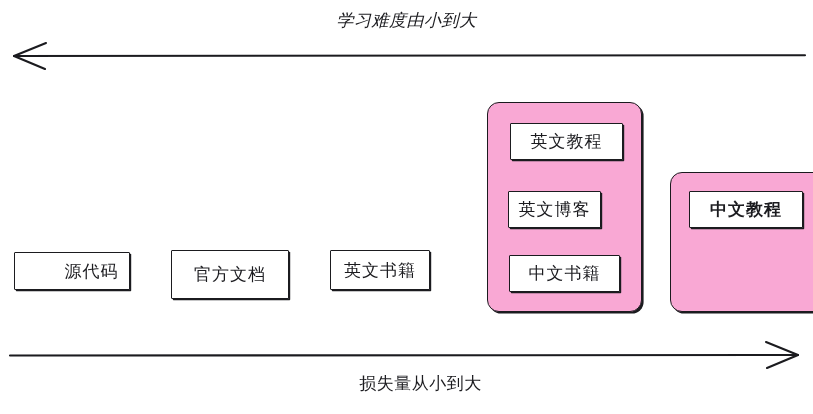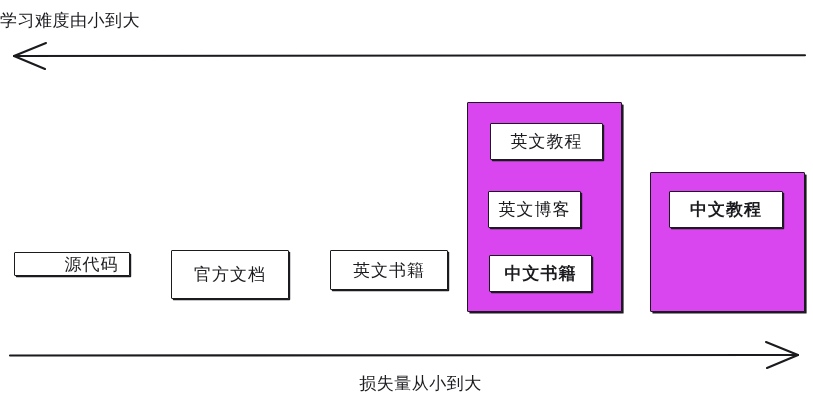--- a/index.html
+++ b/index.html
@@ -16,21 +16,21 @@
     font-family: "DejaVu Sans", "Liberation Sans", sans-serif;
   }
   .axis-label {
     position: absolute;
     font-size: 17px;
     color: #1b1b1f;
     letter-spacing: 0.5px;
     white-space: nowrap;
     line-height: 1;
   }
-  #top-label { left: 0; right: 0; top: 12px; text-align: left; }
+  #top-label { left: 0; right: 0; top: 12px; text-align: center; font-style: italic; }
   #bottom-label { left: 0; right: 0; top: 375px; text-align: center; margin-left: 28px; }
 
   .arrow-svg {
     position: absolute;
     left: 0;
     overflow: visible;
   }
   #top-arrow { top: 36px; }
   #bottom-arrow { top: 338px; }
 
@@ -45,23 +45,24 @@
     font-size: 17px;
     color: #1b1b1f;
     letter-spacing: 1px;
     border-radius: 1px;
     box-shadow: 1.5px 1.5px 0 -0.3px #1b1b1f;
   }
   .group-box {
     position: absolute;
     box-sizing: border-box;
     border: 1.8px solid #1b1b1f;
-    background: #d946ef;
-    border-radius: 1px;
+    background: #f9a8d4;
+    border-radius: 12px;
     box-shadow: 2px 2px 0 -0.4px #1b1b1f;
+    margin-left: 20px;
   }
   .node.in-group { position: absolute; }
 </style>
 </head>
 <body>
 
 <div id="canvas">
 
   <div class="axis-label" id="top-label">学习难度由小到大</div>
 
@@ -70,38 +71,38 @@
     <path d="M14,20 L46,7 M14,20 L45,33" stroke="#1b1b1f" stroke-width="2.1" fill="none" stroke-linecap="round"></path>
   </svg>
 
   <svg class="arrow-svg" id="bottom-arrow" width="813" height="30">
     <path d="M10,17.5 L798,17" stroke="#1b1b1f" stroke-width="2.1" fill="none" stroke-linecap="round"></path>
     <path d="M798,17 L766,4 M798,17 L767,30" stroke="#1b1b1f" stroke-width="2.1" fill="none" stroke-linecap="round"></path>
   </svg>
 
   <div class="axis-label" id="bottom-label">损失量从小到大</div>
 
-  <div class="node" id="node-0" style="left: 14px; top: 252px; width: 116px; height: 24px; padding-left: 39px;">
+  <div class="node" id="node-0" style="left: 14px; top: 252px; width: 116px; height: 38px; padding-left: 39px;">
     <span>源代码</span>
   </div>
   <div class="node" id="node-1" style="left: 171px; top: 250px; width: 118px; height: 49px;">
     <span>官方文档</span>
   </div>
-  <div class="node" id="node-2" style="left: 330px; top: 250px; width: 118px; height: 40px;">
+  <div class="node" id="node-2" style="left: 330px; top: 250px; width: 100px; height: 40px;">
     <span>英文书籍</span>
   </div>
 
   <div class="group-box" id="group-0" style="left: 467px; top: 102px; width: 155px; height: 210px;">
     <div class="node in-group" id="g0-n0" style="left: 22px; top: 20px; width: 113px; height: 37px;">
       <span>英文教程</span>
     </div>
     <div class="node in-group" id="g0-n1" style="left: 20px; top: 88px; width: 93px; height: 37px; text-align: center;">
       <span>英文博客</span>
     </div>
-    <div class="node in-group" id="g0-n2" style="left: 21px; top: 152px; width: 103px; height: 37px; font-weight: bold;">
+    <div class="node in-group" id="g0-n2" style="left: 21px; top: 152px; width: 111px; height: 37px;">
       <span>中文书籍</span>
     </div>
   </div>
 
   <div class="group-box" id="group-1" style="left: 650px; top: 172px; width: 155px; height: 140px;">
     <div class="node in-group" id="g1-n0" style="left: 18px; top: 18px; width: 114px; height: 37px; font-weight: bold;">
       <span>中文教程</span>
     </div>
   </div>
 

